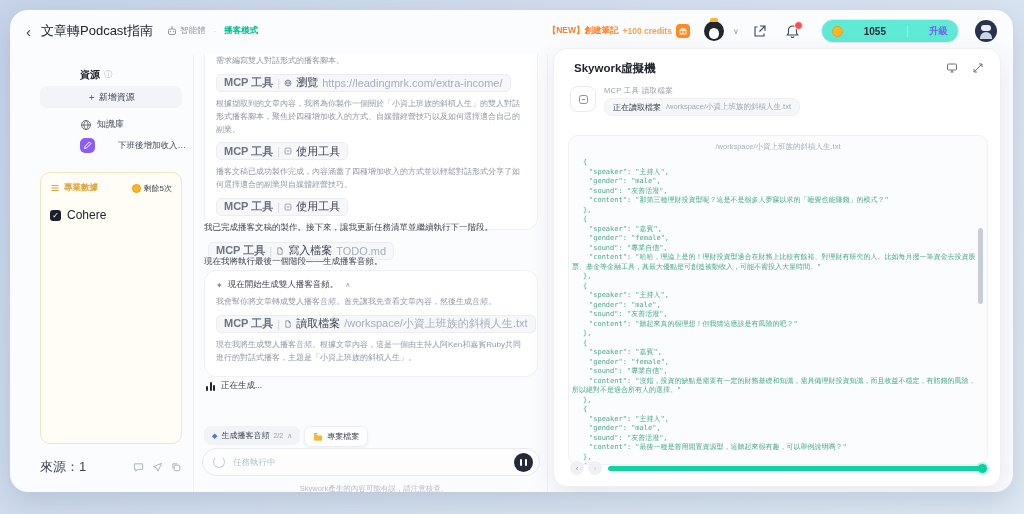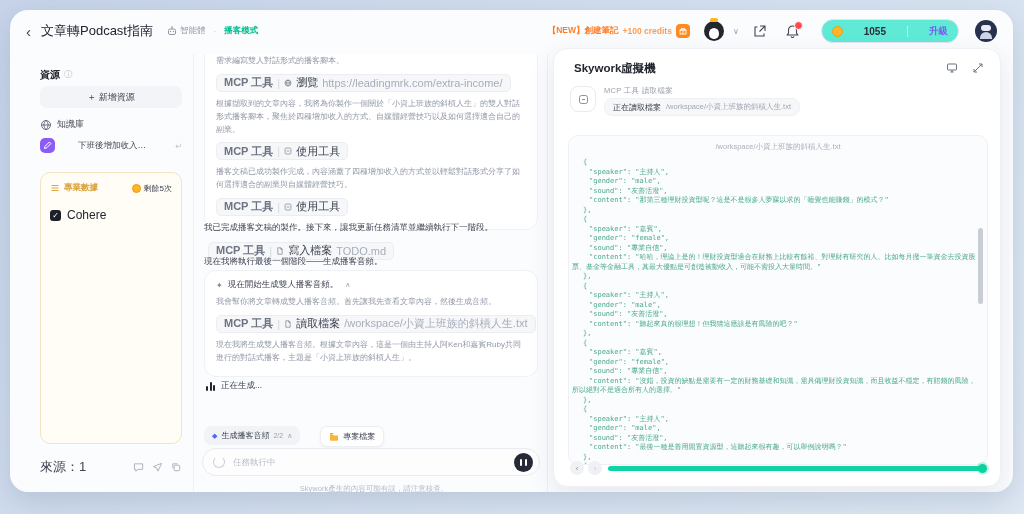--- a/index.html
+++ b/index.html
@@ -26,21 +26,21 @@
   .chev{font-size:8px;color:#9aa0ad;margin-left:1px;}
   .credpill{display:inline-flex;align-items:center;gap:21px;height:22px;border-radius:12px;background:#5eead4;border:1px solid #e8e3fb;padding:0 10px;margin-left:8px;}
   .coin{width:11px;height:11px;border-radius:50%;background:#ffb626;border:1.5px solid #f09a12;box-sizing:border-box;}
   .cred{font-size:10px;font-weight:700;color:#2a2e3a;}
   .pdiv{width:1px;height:11px;background:#e2ddf5;}
   .upg{font-size:9.5px;font-weight:700;color:#7b5bf5;cursor:pointer;}
   .uav{width:22px;height:22px;border-radius:50%;background:#28324e;margin-left:8px;position:relative;}
   .uav i{position:absolute;left:6px;top:5px;width:10px;height:6px;border-radius:5px;background:#e8edf7;}
   .uav b{position:absolute;left:5px;top:12px;width:12px;height:7px;border-radius:6px 6px 0 0;background:#cdd6e8;}
   
-  .side{position:absolute;left:30px;top:44px;width:148px;bottom:0;}
+  .side{position:absolute;left:30px;top:44px;width:148px;bottom:0;padding-left:40px;}
   .vdiv{position:absolute;top:44px;bottom:0;width:1px;background:#eef0f4;}
   .restitle{font-size:10px;font-weight:700;color:#23262f;display:flex;align-items:center;gap:4px;position:absolute;top:14px;}
   .info{font-size:8.5px;color:#b9bfca;font-weight:400;}
   .addbtn{position:absolute;top:32px;left:0;width:142px;height:22px;background:#f3f4f7;border-radius:7px;display:flex;align-items:center;justify-content:center;font-size:9px;color:#3c4150;cursor:pointer;box-sizing:border-box;}
   .kbrow{position:absolute;top:64px;display:flex;align-items:center;gap:5px;font-size:9px;color:#3f4452;cursor:pointer;}
   .kitem{position:absolute;top:84px;display:flex;align-items:center;gap:23px;width:142px;cursor:pointer;}
   .kicon{width:15px;height:15px;border-radius:5px;background:#8b5cf6;flex:none;display:flex;align-items:center;justify-content:center;}
   .ktext{font-size:8.5px;color:#3f4452;white-space:nowrap;overflow:hidden;text-overflow:ellipsis;max-width:100px;}
   .kret{font-size:8.5px;color:#c0c5cf;}
   .panel{position:absolute;top:118px;left:0;width:142px;height:272px;border:1px solid #f2e4c2;background:#fffdf6;border-radius:10px;box-sizing:border-box;padding:9px 9px;}
@@ -68,21 +68,21 @@
   .chip-action{color:#3f4452;}
   .chip-detail{color:#a7adbb;overflow:hidden;text-overflow:ellipsis;}
   .ci{width:8px;height:8px;color:#6d7380;flex:none;}
   .sec{position:absolute;left:4px;top:216px;width:334px;border:1px solid #f0f1f5;border-radius:12px;box-sizing:border-box;padding:8px 11px;background:#fff;}
   .sechead{display:flex;align-items:center;gap:5px;font-size:8.5px;color:#3f4452;cursor:pointer;}
   .spark{color:#7d8694;font-size:8px;}
   .carr{color:#9aa0ad;font-size:7px;margin-left:2px;}
   .gen{position:absolute;left:6px;top:326px;display:flex;align-items:center;gap:6px;font-size:8.5px;color:#3c4150;}
   .eq{display:inline-flex;align-items:flex-end;gap:1.5px;height:9px;}
   .eq i{width:2px;background:#23262f;border-radius:1px;display:block;}
-  .fchips{position:absolute;left:4px;top:372px;display:flex;gap:20px;}
+  .fchips{position:absolute;left:4px;top:372px;display:flex;gap:4px;}
   .fchip{display:inline-flex;align-items:center;gap:4px;height:19px;padding:0 8px;border-radius:7px;background:#f1f3f7;font-size:8px;color:#3c4150;cursor:pointer;}
   .fchip.wb{background:#fff;border:1px solid #eceef2;box-shadow:0 1px 3px rgba(30,40,60,.06);}
   .diam{color:#4f6bf0;font-size:7px;}
   .cnt{color:#9aa0ad;font-size:7px;}
   .inbar{position:absolute;left:2px;top:394px;width:338px;height:28px;border:1px solid #e9ebf0;background:#fdfdfe;border-radius:15px;box-sizing:border-box;display:flex;align-items:center;padding:0 6px 0 10px;gap:6px;}
   .spin{width:10px;height:10px;border:1.5px solid #c9ced8;border-top-color:transparent;border-radius:50%;flex:none;}
   .inbar input{border:0;outline:0;background:transparent;flex:1;font-size:8.5px;color:#3f4452;font-family:inherit;}
   .inbar input::placeholder{color:#b9bfca;}
   .pausebtn{width:19px;height:19px;border-radius:50%;background:#262a36;display:flex;align-items:center;justify-content:center;gap:2.5px;cursor:pointer;flex:none;}
   .pausebtn i{width:2px;height:7px;background:#fff;border-radius:1px;display:block;}

